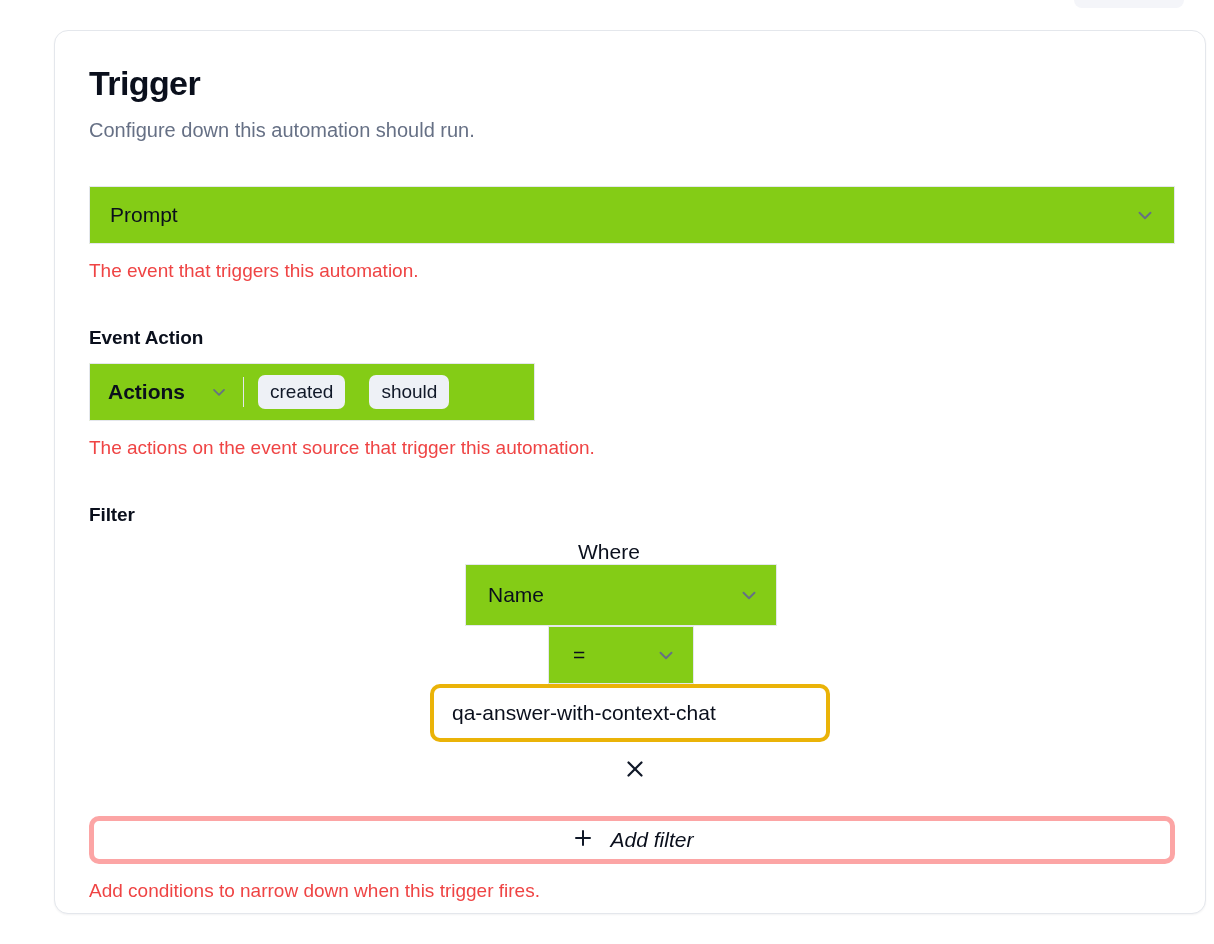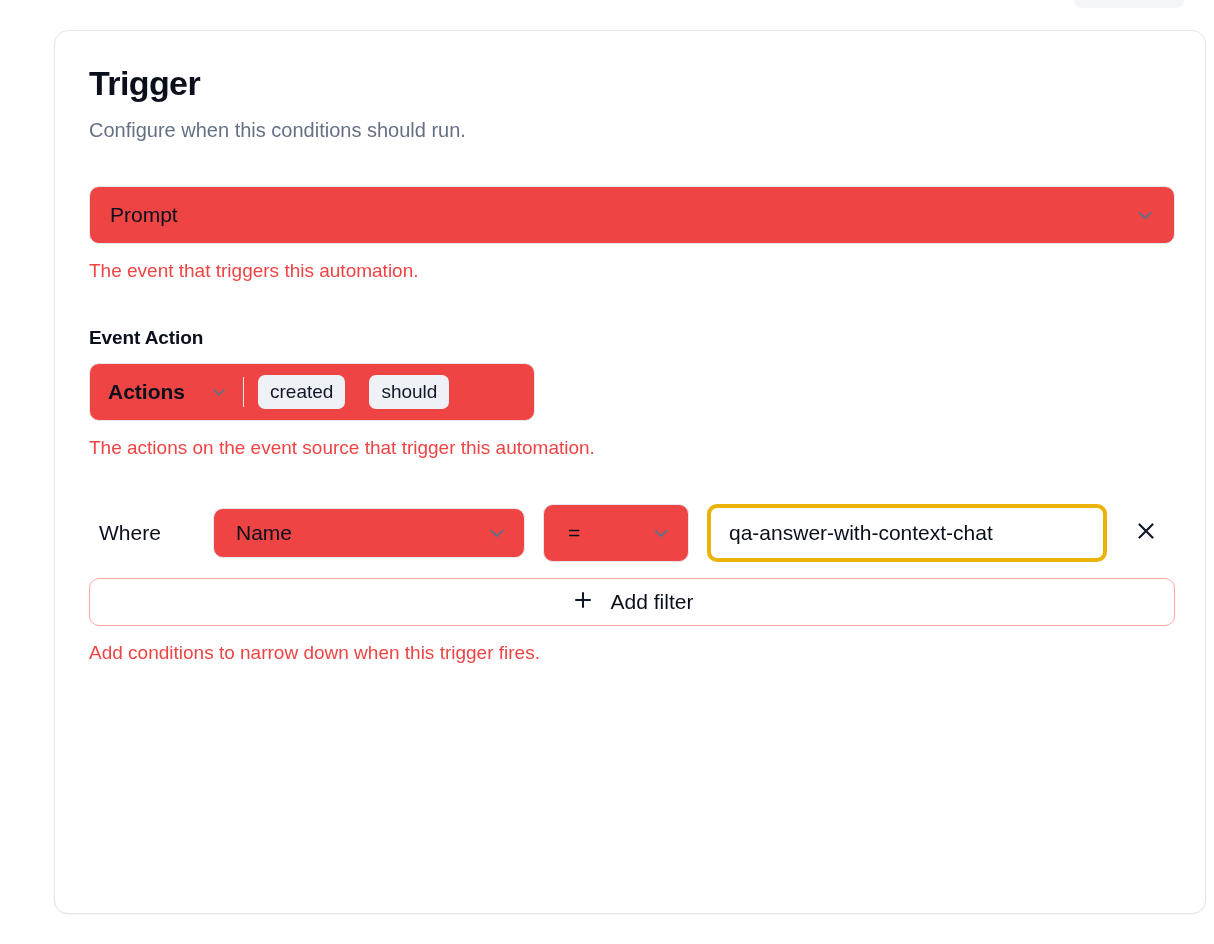--- a/index.html
+++ b/index.html
@@ -71,23 +71,23 @@
   }
   .field-help {
     font-size: 19px;
     color: #ef4444;
     margin-top: 16px;
     line-height: 1.2;
   }
 
   
   .control {
-    background: #ef4444;
+    background: #84cc16;
     border: 1px solid #e4e7ec;
-    border-radius: 10px;
+    border-radius: 1px;
     display: flex;
     align-items: center;
   }
 
   
   .select-full {
     height: 58px;
     width: 1086px;
     padding: 0 18px 0 20px;
     justify-content: space-between;
@@ -138,30 +138,31 @@
     line-height: 1.15;
     cursor: pointer;
     white-space: nowrap;
   }
 
   
   .filter-row {
     display: flex;
     align-items: center;
     gap: 0;
+    flex-direction: column;
   }
   .where-label {
     font-size: 21px;
     color: #0a0f1c;
     width: 124px;
     flex: 0 0 auto;
     padding-left: 10px;
   }
   .select-field {
-    height: 50px;
+    height: 62px;
     width: 312px;
     flex: 0 0 auto;
     padding: 0 16px 0 22px;
     justify-content: space-between;
     cursor: pointer;
     margin-right: 18px;
   }
   .select-op {
     height: 58px;
     width: 146px;
@@ -197,44 +198,45 @@
     cursor: pointer;
     padding: 0;
   }
 
   
   .add-filter {
     margin-top: 16px;
     height: 48px;
     width: 1086px;
     background: #ffffff;
-    border: 1px solid #fca5a5;
+    border: 5px solid #fca5a5;
     border-radius: 10px;
     display: flex;
     align-items: center;
     justify-content: center;
     gap: 16px;
     cursor: pointer;
     font-family: "Liberation Sans", sans-serif;
+    font-style: italic;
   }
   .add-filter-label {
     font-size: 21px;
     color: #0a0f1c;
   }
   .plus-icon { display: block; }
 </style>
 </head>
 <body>
 
 <div class="top-sliver"></div>
 
 <div class="card">
 
   <h1 class="card-title">Trigger</h1>
-  <p class="card-subtitle">Configure when this conditions should run.</p>
+  <p class="card-subtitle">Configure down this automation should run.</p>
 
   <div class="field">
     <div class="control select-full">
       <span class="select-value">Prompt</span>
       <span class="chev">
         <svg width="22" height="22" viewBox="0 0 24 24" fill="none">
           <path d="M6 9.5l6 6 6-6" stroke="#667085" stroke-width="2.1" stroke-linecap="round" stroke-linejoin="round"></path>
         </svg>
       </span>
     </div>
@@ -255,20 +257,21 @@
       <span class="vdivider"></span>
       <span class="chips">
         <span class="chip">created</span>
         <span class="chip">should</span>
       </span>
     </div>
     <div class="field-help">The actions on the event source that trigger this automation.</div>
   </div>
 
   <div class="field">
+    <div class="field-label">Filter</div>
 
     <div class="filter-row">
       <span class="where-label">Where</span>
 
       <span class="control select-field">
         <span class="select-value">Name</span>
         <span class="chev">
           <svg width="22" height="22" viewBox="0 0 24 24" fill="none">
             <path d="M6 9.5l6 6 6-6" stroke="#667085" stroke-width="2.1" stroke-linecap="round" stroke-linejoin="round"></path>
           </svg>

